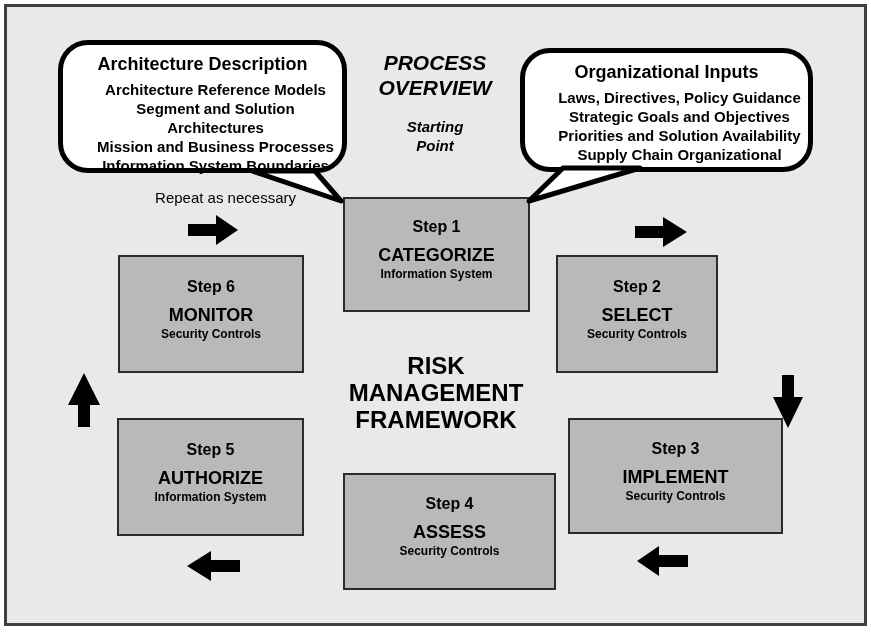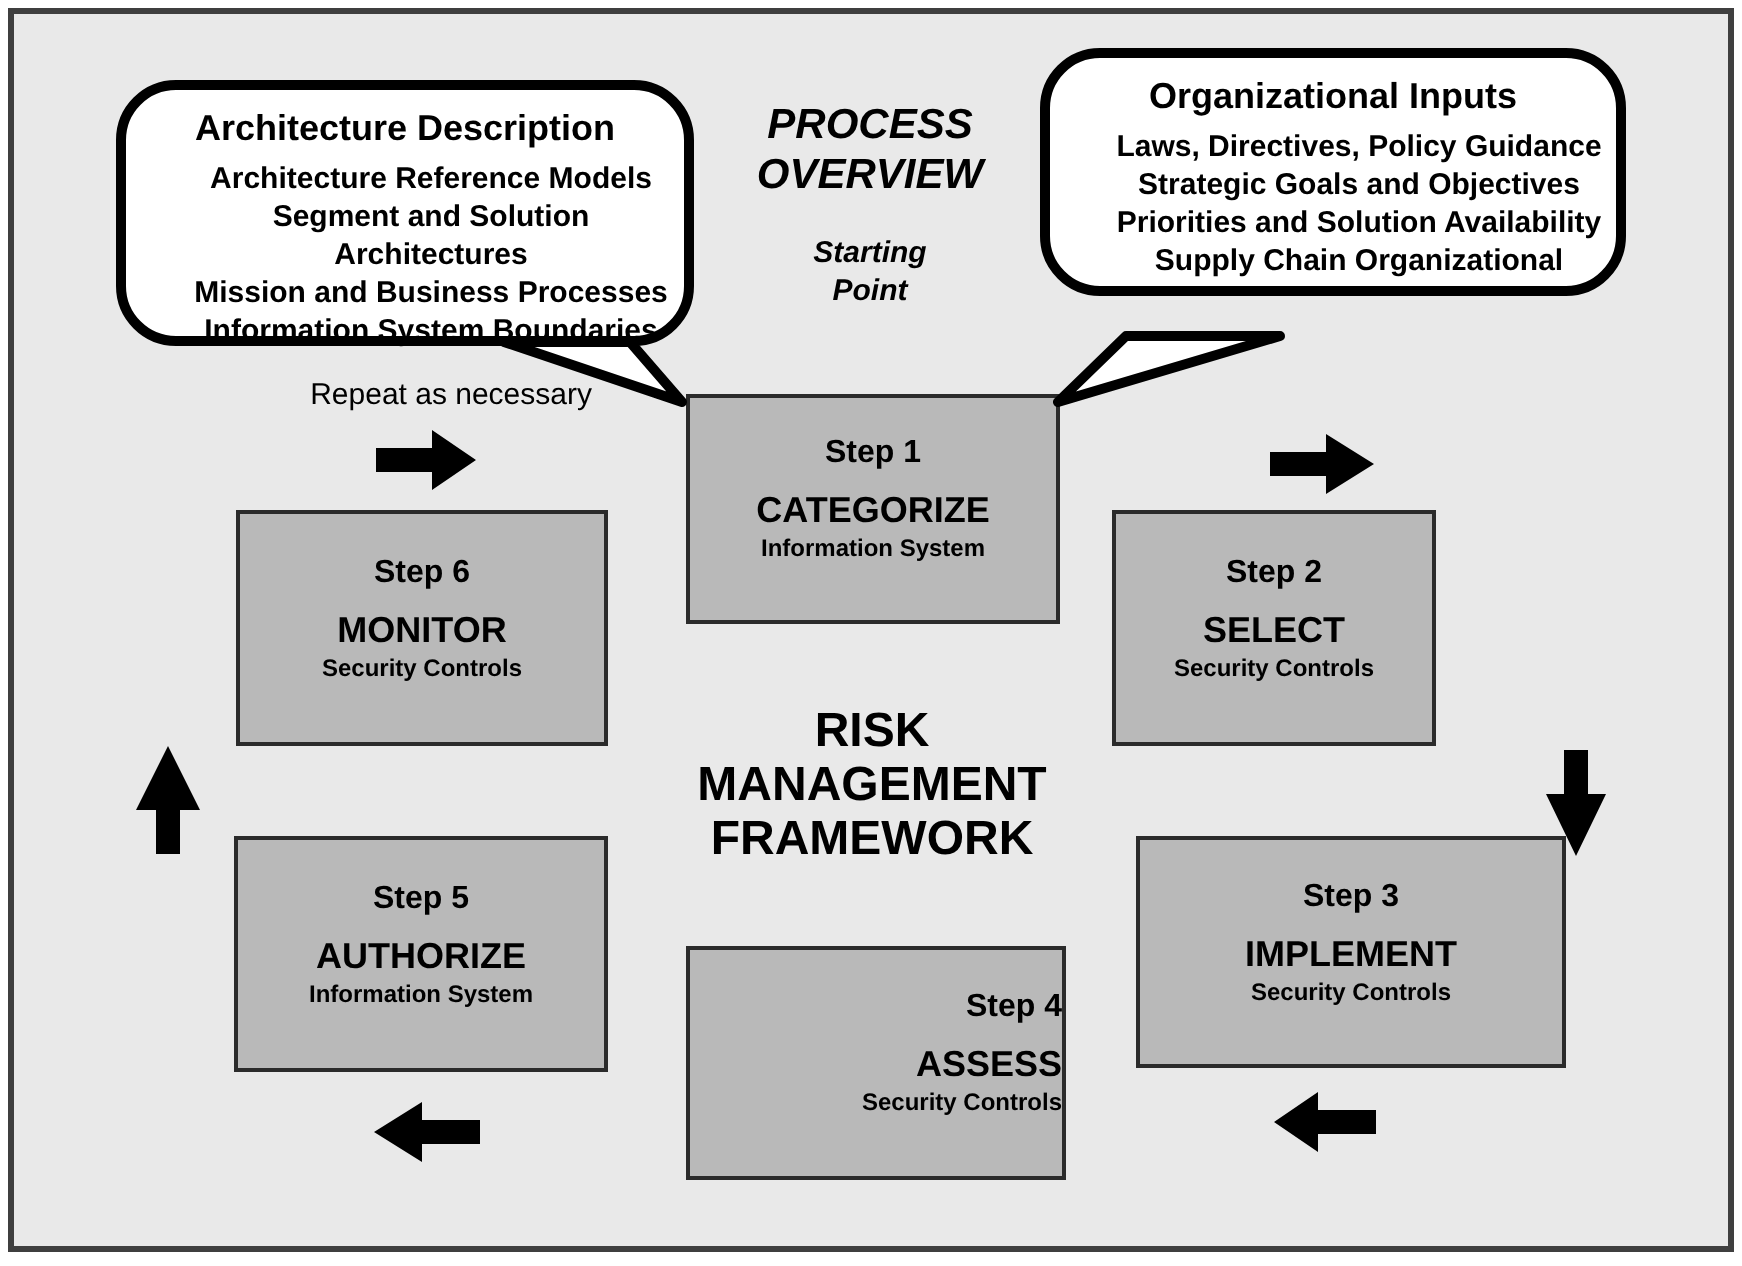--- a/index.html
+++ b/index.html
@@ -12,21 +12,21 @@
     background:#e9e9e9;border:3px solid #3f3f3f;box-sizing:border-box;
   }
   .abs{position:absolute;}
   .pre{white-space:pre-line;}
   
   .bubble{
     position:absolute;background:#ffffff;border:5px solid #000;
     border-radius:30px;box-sizing:border-box;text-align:center;padding-top:9px;
   }
   .bubble-left{left:58px;top:40px;width:289px;height:133px;}
-  .bubble-right{left:520px;top:24px;width:293px;height:124px;}
+  .bubble-right{left:520px;top:48px;width:293px;height:124px;}
   .bubble-title{font-size:18px;font-weight:bold;margin-bottom:5px;}
   .bubble-line{font-size:15px;font-weight:bold;line-height:19px;margin-left:26px;}
   
   .process-overview{
     left:357px;top:50px;width:156px;text-align:center;
     font-size:21px;line-height:25px;font-weight:bold;font-style:italic;
   }
   .starting-point{
     left:357px;top:117px;width:156px;text-align:center;
     font-size:15px;line-height:19px;font-weight:bold;font-style:italic;
@@ -45,21 +45,21 @@
     box-sizing:border-box;display:flex;flex-direction:column;
     align-items:center;justify-content:center;text-align:center;
     padding-bottom:8px;
   }
   .step-label{font-size:16px;font-weight:bold;margin-bottom:9px;}
   .step-action{font-size:18px;font-weight:bold;line-height:20px;}
   .step-object{font-size:12px;font-weight:bold;line-height:18px;}
   .s1{left:343px;top:197px;width:187px;height:115px;}
   .s2{left:556px;top:255px;width:162px;height:118px;}
   .s3{left:568px;top:418px;width:215px;height:116px;}
-  .s4{left:343px;top:473px;width:190px;height:117px;align-items:flex-end;}
+  .s4{left:343px;top:473px;width:213px;height:117px;}
   .s5{left:117px;top:418px;width:187px;height:118px;}
   .s6{left:118px;top:255px;width:186px;height:118px;}
   
   .overlay{position:absolute;left:0;top:0;width:871px;height:633px;pointer-events:none;}
   .tail{fill:#ffffff;stroke:#000;stroke-width:5;stroke-linejoin:round;}
   .arrow{fill:#000;}
 </style>
 </head>
 <body>
 

